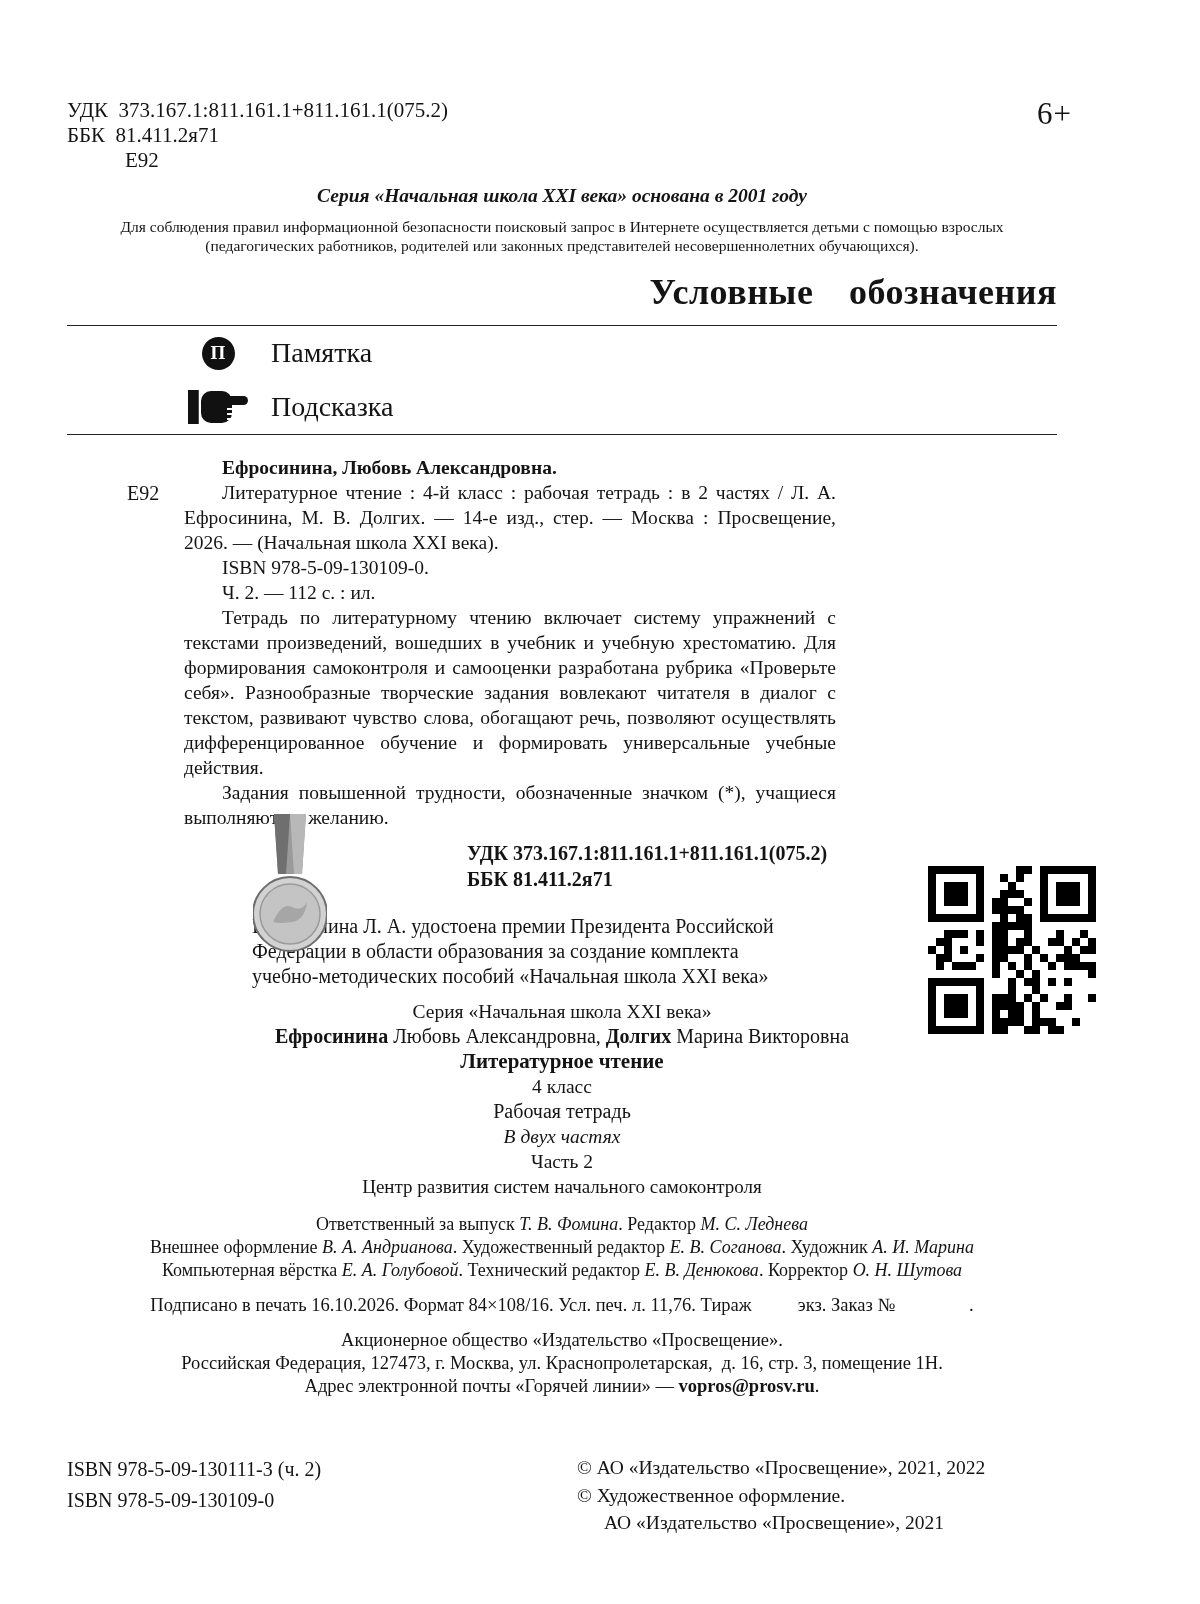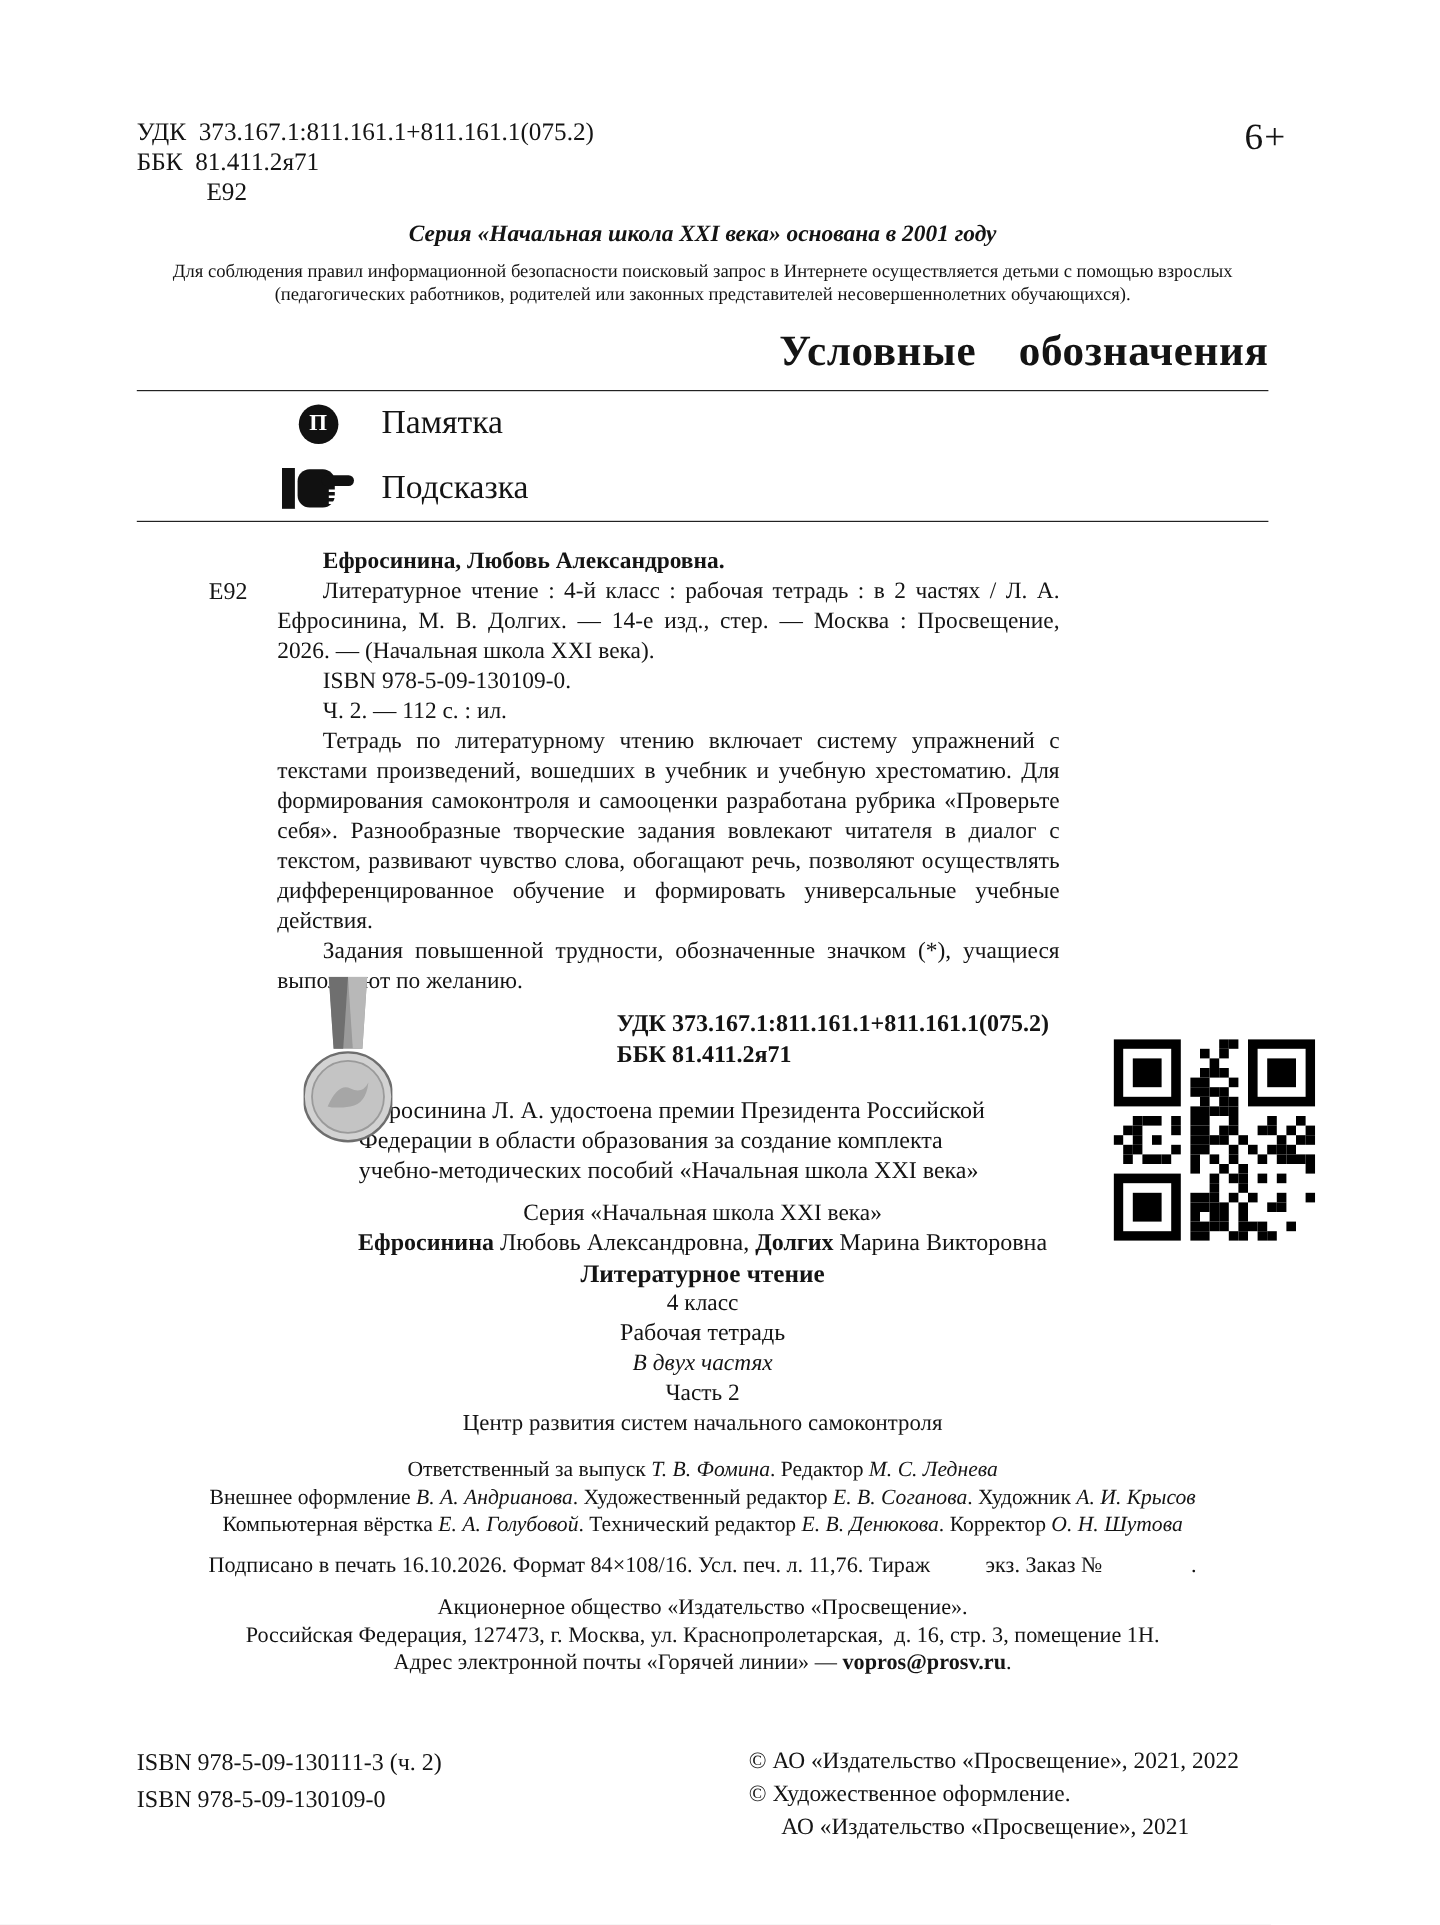--- a/index.html
+++ b/index.html
@@ -6,21 +6,21 @@
   html,body { background:#e8e8e8; }
   .page {
     position:relative;
     width:1200px; height:1604px;
     margin:0 auto;
     background:#ffffff;
     color:#141414;
     font-family:"Liberation Serif", serif;
     overflow:hidden;
   }
-  .content { padding:98px 143px 0 114px; }
+  .content { padding:98px 143px 0 67px; }
 
   .prewrap { white-space:pre-wrap; }
   .it { font-style:italic; }
   .b  { font-weight:bold; }
 
   .topcodes { font-size:21px; line-height:25px; }
   .topcodes .code { margin-left:58px; }
 
   .age-badge {
     position:absolute; top:96px; right:128px;
@@ -165,21 +165,21 @@
       <div class="l4">Литературное чтение</div>
       <div class="l5">4 класс</div>
       <div class="l3">Рабочая тетрадь</div>
       <div class="l5 it">В двух частях</div>
       <div class="l5">Часть 2</div>
       <div class="l9">Центр развития систем начального самоконтроля</div>
     </div>
 
     <div class="credits">
       <div><span>Ответственный за выпуск </span><span class="it">Т. В. Фомина</span><span>. Редактор </span><span class="it">М. С. Леднева</span></div>
-      <div><span>Внешнее оформление </span><span class="it">В. А. Андрианова</span><span>. Художественный редактор </span><span class="it">Е. В. Соганова</span><span>. Художник </span><span class="it">А. И. Крысов</span></div>
+      <div><span>Внешнее оформление </span><span class="it">В. А. Андрианова</span><span>. Художественный редактор </span><span class="it">Е. В. Соганова</span><span>. Художник </span><span class="it">А. И. Марина</span></div>
       <div><span>Компьютерная вёрстка </span><span class="it">Е. А. Голубовой</span><span>. Технический редактор </span><span class="it">Е. В. Денюкова</span><span>. Корректор </span><span class="it">О. Н. Шутова</span></div>
     </div>
 
     <div class="print-line prewrap">Подписано в печать 16.10.2026. Формат 84×108/16. Усл. печ. л. 11,76. Тираж          экз. Заказ №                .</div>
 
     <div class="publisher">
       <div>Акционерное общество «Издательство «Просвещение».</div>
       <div class="prewrap">Российская Федерация, 127473, г. Москва, ул. Краснопролетарская,  д. 16, стр. 3, помещение 1Н.</div>
       <div><span>Адрес электронной почты «Горячей линии» — </span><span class="b">vopros@prosv.ru</span><span>.</span></div>
     </div>

